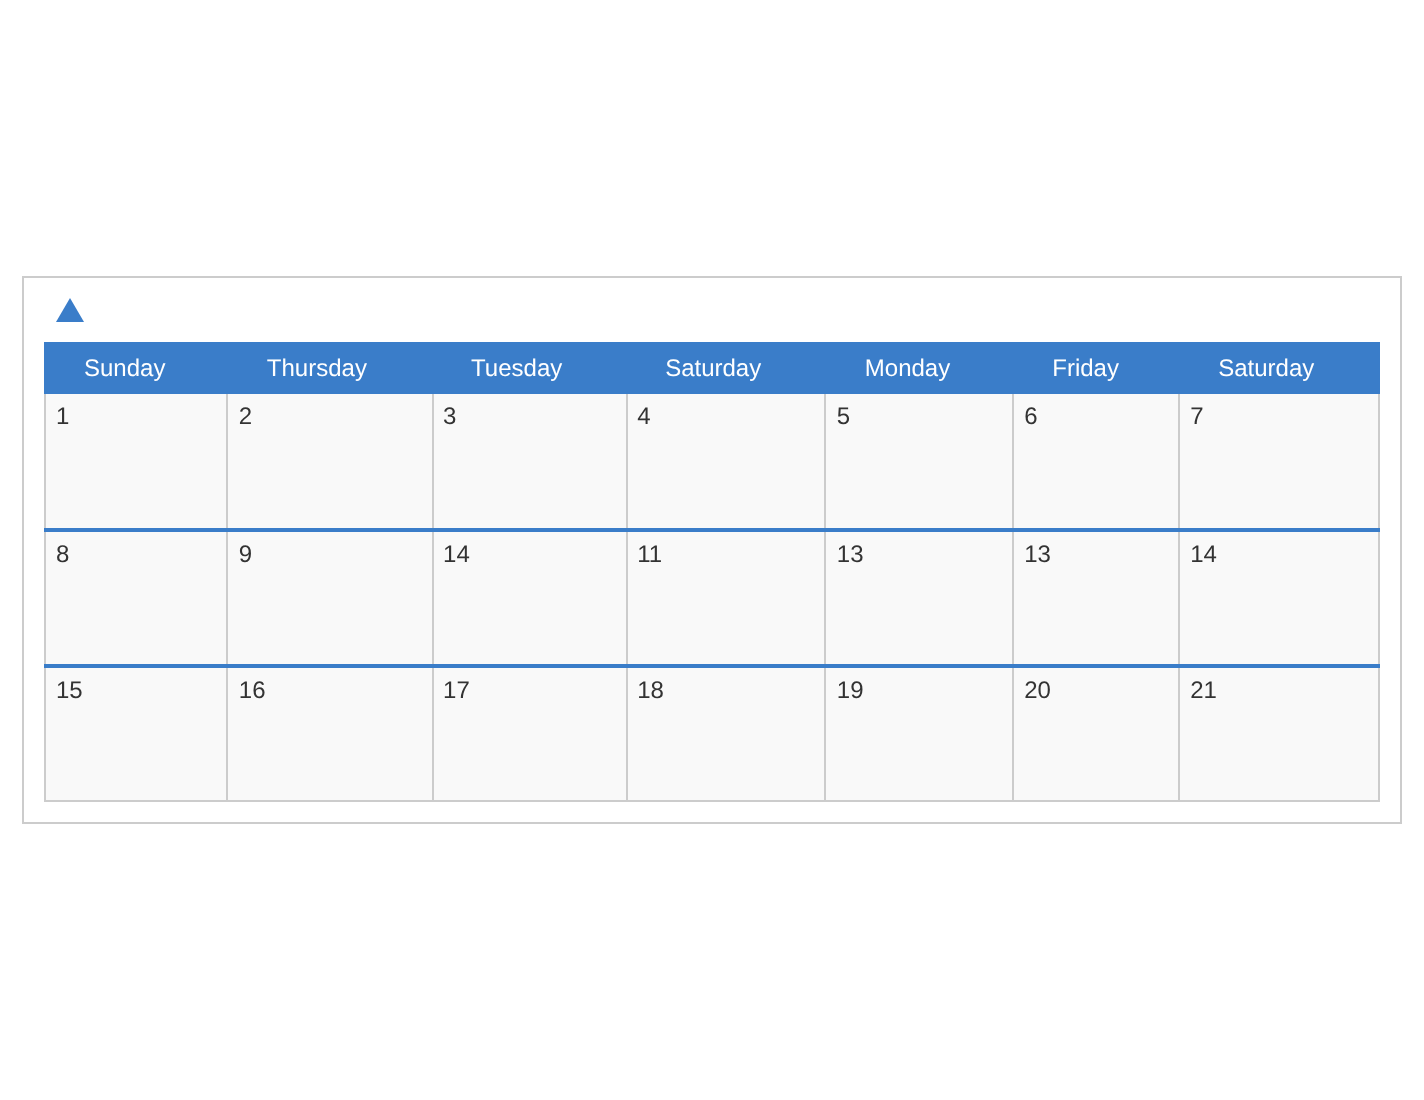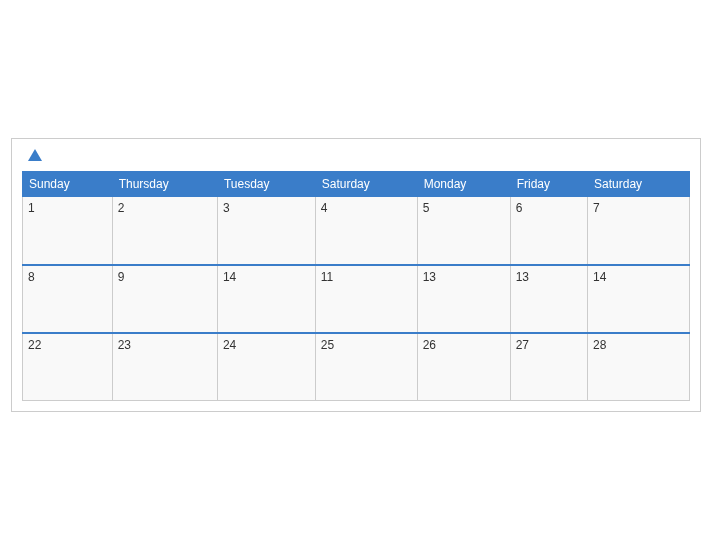--- a/index.html
+++ b/index.html
@@ -68,21 +68,21 @@
     }
     .calendar-grid {
       width: 100%;
       border-collapse: collapse;
     }
     .calendar-grid thead tr th {
       background-color: #3a7dc9;
       color: #fff;
       font-size: 12px;
       font-weight: normal;
-      padding: 5px 6px;
+      padding: 5px 19px;
       text-align: left;
       border: 1px solid #3a7dc9;
     }
     .calendar-grid tbody tr {
       height: 68px;
     }
     .calendar-grid tbody tr td {
       border: 1px solid #ccc;
       vertical-align: top;
       padding: 4px 5px;
@@ -145,23 +145,23 @@
         <tr>
           <td><span class="day-num">8</span></td>
           <td><span class="day-num">9</span></td>
           <td><span class="day-num">14</span></td>
           <td><span class="day-num">11</span></td>
           <td><span class="day-num">13</span></td>
           <td><span class="day-num">13</span></td>
           <td><span class="day-num">14</span></td>
         </tr>
         <tr>
-          <td><span class="day-num">22</span></td>
-          <td><span class="day-num">23</span></td>
-          <td><span class="day-num">24</span></td>
-          <td><span class="day-num">25</span></td>
-          <td><span class="day-num">26</span></td>
-          <td><span class="day-num">27</span></td>
-          <td><span class="day-num">28</span></td>
+          <td><span class="day-num">15</span></td>
+          <td><span class="day-num">16</span></td>
+          <td><span class="day-num">17</span></td>
+          <td><span class="day-num">18</span></td>
+          <td><span class="day-num">19</span></td>
+          <td><span class="day-num">20</span></td>
+          <td><span class="day-num">21</span></td>
         </tr>
       </tbody>
   </table>
 </div>
 
 </body></html>

